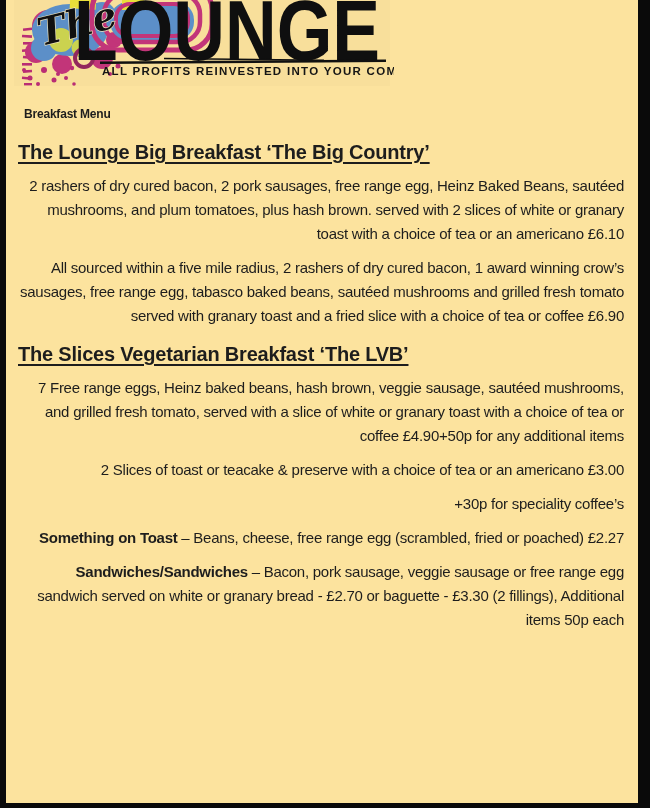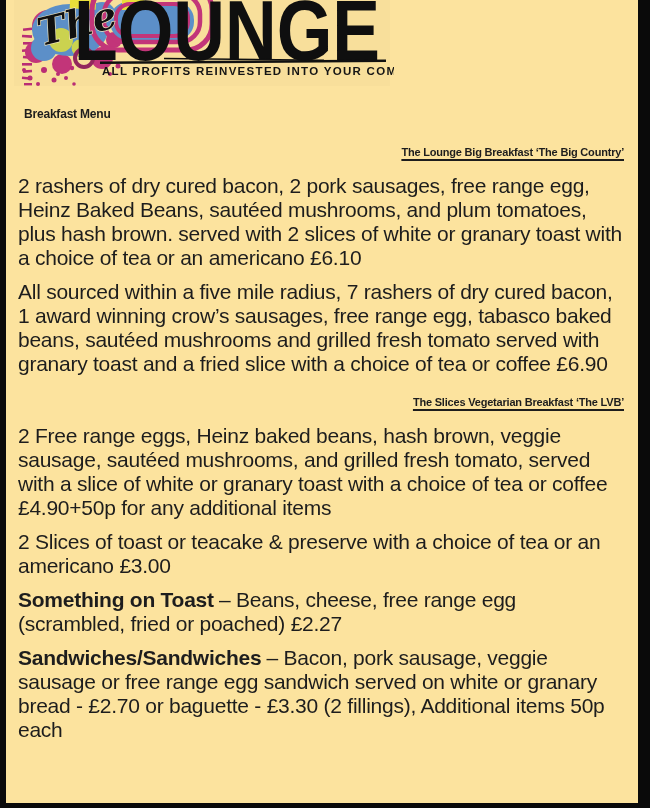--- a/index.html
+++ b/index.html
@@ -26,36 +26,36 @@
     overflow:hidden;
   }
   .menu-title{
     font-size:12px;
     font-weight:bold;
     letter-spacing:-0.2px;
     margin:16px 0 0 6px;
     line-height:24px;
   }
   .section-heading{
-    text-align:right;
-    font-size:11px;
+    text-align:left;
+    font-size:20px;
     font-weight:bold;
     letter-spacing:-0.2px;
     line-height:24px;
     margin:14px auto 0;
     max-width:618px;
   }
   .section-heading .u{
     text-decoration:underline;
     text-decoration-thickness:1.6px;
     text-underline-offset:3px;
   }
   .body-text{
-    text-align:left;
-    font-size:21px;
+    text-align:right;
+    font-size:15px;
     letter-spacing:-0.25px;
     line-height:24px;
     margin:10px auto 0;
     max-width:618px;
   }
   .body-text strong{margin-right:0.25em;}
 </style>
 </head>
 <body>
 
@@ -141,28 +141,29 @@
   </div>
 
   <h1 class="menu-title">Breakfast Menu</h1>
 
   <h2 class="section-heading">
     <span class="u">The Lounge Big Breakfast ‘The Big Country’</span>
   </h2>
   <p class="body-text">2 rashers of dry cured bacon, 2 pork sausages, free range egg, Heinz Baked Beans, sautéed mushrooms, and plum tomatoes, plus hash brown. served with 2 slices of white or granary toast with a choice of tea or an americano £6.10</p>
 
 
-  <p class="body-text">All sourced within a five mile radius, 7 rashers of dry cured bacon, 1 award winning crow’s sausages, free range egg, tabasco baked beans, sautéed mushrooms and grilled fresh tomato served with granary toast and a fried slice with a choice of tea or coffee £6.90</p>
+  <p class="body-text">All sourced within a five mile radius, 2 rashers of dry cured bacon, 1 award winning crow’s sausages, free range egg, tabasco baked beans, sautéed mushrooms and grilled fresh tomato served with granary toast and a fried slice with a choice of tea or coffee £6.90</p>
 
   <h2 class="section-heading">
     <span class="u">The Slices Vegetarian Breakfast ‘The LVB’</span>
   </h2>
-  <p class="body-text">2 Free range eggs, Heinz baked beans, hash brown, veggie sausage, sautéed mushrooms, and grilled fresh tomato, served with a slice of white or granary toast with a choice of tea or coffee £4.90+50p for any additional items</p>
+  <p class="body-text">7 Free range eggs, Heinz baked beans, hash brown, veggie sausage, sautéed mushrooms, and grilled fresh tomato, served with a slice of white or granary toast with a choice of tea or coffee £4.90+50p for any additional items</p>
 
   <p class="body-text">2 Slices of toast or teacake &amp; preserve with a choice of tea or an americano £3.00</p>
+  <p class="body-text">+30p for speciality coffee’s</p>
 
   <p class="body-text">
     <strong>Something on Toast</strong><span>– Beans, cheese, free range egg (scrambled, fried or poached) £2.27</span>
   </p>
   <p class="body-text">
     <strong>Sandwiches/Sandwiches</strong><span>– Bacon, pork sausage, veggie sausage or free range egg sandwich served on white or granary bread - £2.70 or baguette - £3.30 (2 fillings), Additional items 50p each</span>
   </p>
 
 </div>
 

